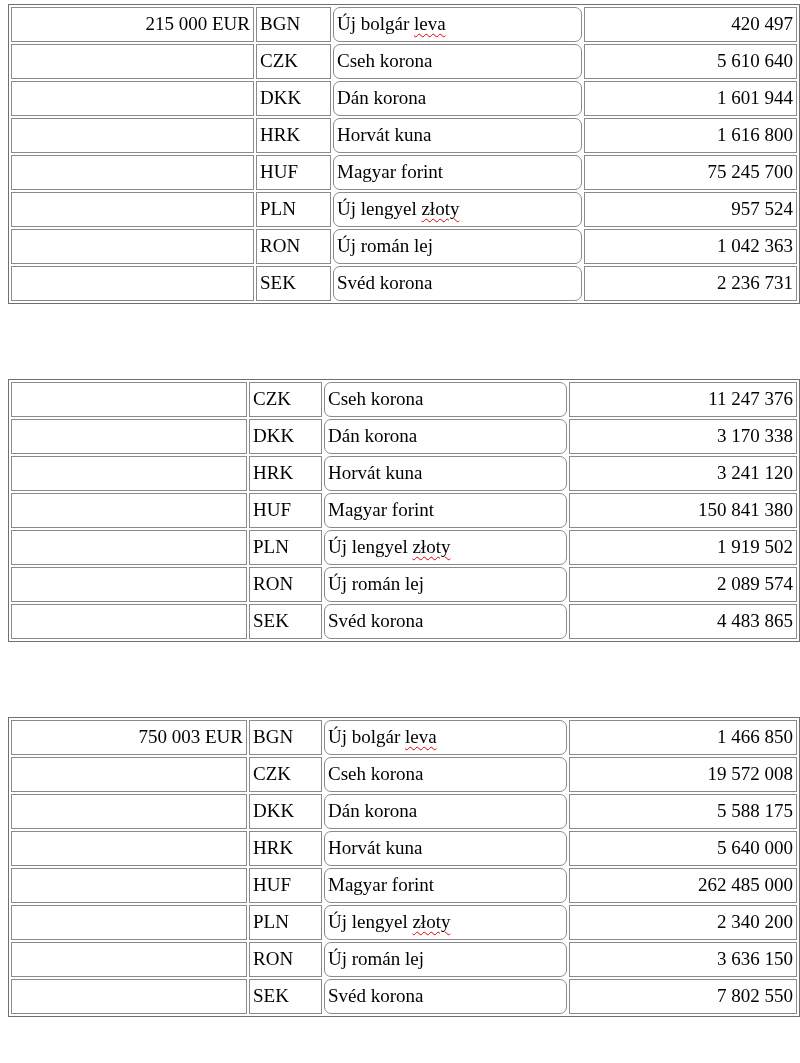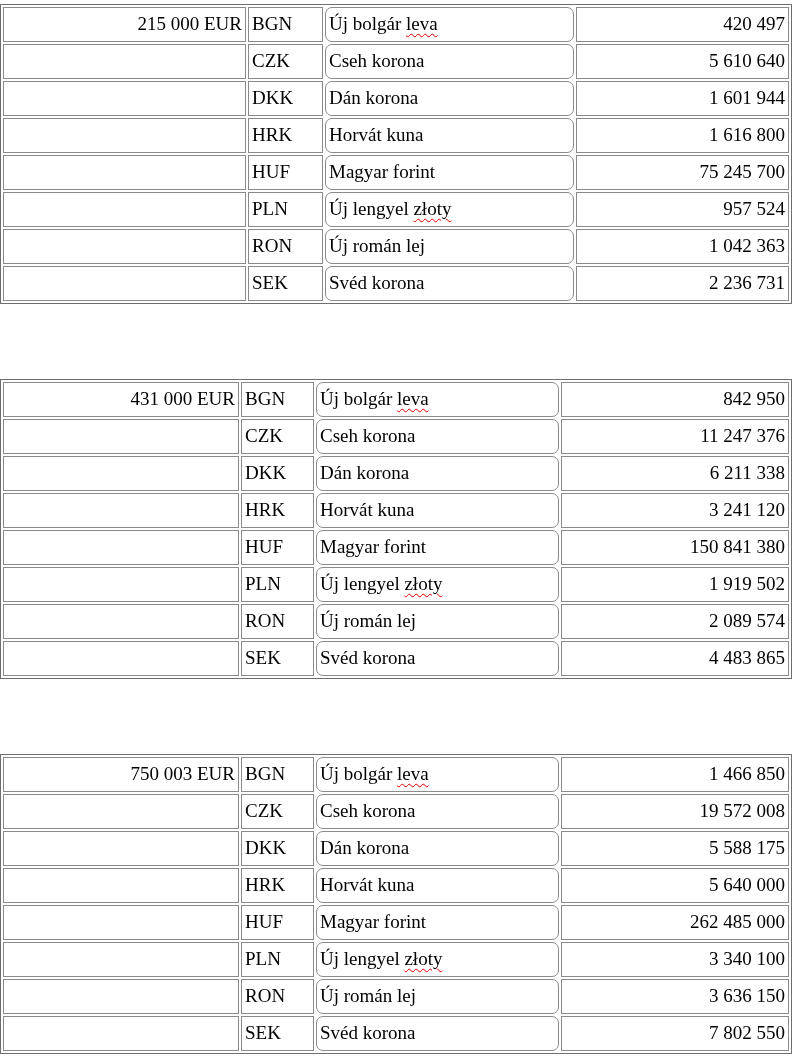--- a/index.html
+++ b/index.html
@@ -7,21 +7,21 @@
     padding: 0;
     background: #ffffff;
     font-family: "Liberation Serif", "DejaVu Serif", serif;
     color: #000000;
   }
   .page {
     position: relative;
     width: 800px;
     height: 1063px;
     background: #ffffff;
-    padding: 4px 0 0 0;
+    padding: 4px 0 0 8px;
     box-sizing: border-box;
     overflow: hidden;
   }
   table.doc-table {
     border-collapse: separate;
     border-spacing: 2px;
     table-layout: fixed;
     background: #ffffff;
     border: 1px solid #6f6f6f;
     margin: 0 0 75px 0;
@@ -114,36 +114,30 @@
           <td class="cell-amount"></td>
           <td class="cell-code">SEK</td>
           <td class="cell-name">Svéd korona</td>
           <td class="cell-value">2 236 731</td>
         </tr>
       </tbody>
     </table>
     <table class="doc-table table-1">
       <tbody>
         <tr>
-          <td class="cell-amount hl">431 000 EUR</td>
-          <td class="cell-code">BGN</td>
-          <td class="cell-name">Új bolgár <span class="misspelled">leva</span></td>
-          <td class="cell-value">842 950</td>
-        </tr>
-        <tr>
           <td class="cell-amount"></td>
           <td class="cell-code">CZK</td>
           <td class="cell-name">Cseh korona</td>
           <td class="cell-value">11 247 376</td>
         </tr>
         <tr>
           <td class="cell-amount"></td>
           <td class="cell-code">DKK</td>
           <td class="cell-name">Dán korona</td>
-          <td class="cell-value">6 211 338</td>
+          <td class="cell-value">3 170 338</td>
         </tr>
         <tr>
           <td class="cell-amount"></td>
           <td class="cell-code">HRK</td>
           <td class="cell-name">Horvát kuna</td>
           <td class="cell-value">3 241 120</td>
         </tr>
         <tr>
           <td class="cell-amount"></td>
           <td class="cell-code hl">HUF</td>
@@ -199,21 +193,21 @@
         <tr>
           <td class="cell-amount"></td>
           <td class="cell-code hl">HUF</td>
           <td class="cell-name hl">Magyar forint</td>
           <td class="cell-value hl">262 485 000</td>
         </tr>
         <tr>
           <td class="cell-amount"></td>
           <td class="cell-code">PLN</td>
           <td class="cell-name">Új lengyel <span class="misspelled">złoty</span></td>
-          <td class="cell-value">3 340 100</td>
+          <td class="cell-value">2 340 200</td>
         </tr>
         <tr>
           <td class="cell-amount"></td>
           <td class="cell-code">RON</td>
           <td class="cell-name">Új román lej</td>
           <td class="cell-value">3 636 150</td>
         </tr>
         <tr>
           <td class="cell-amount"></td>
           <td class="cell-code">SEK</td>

